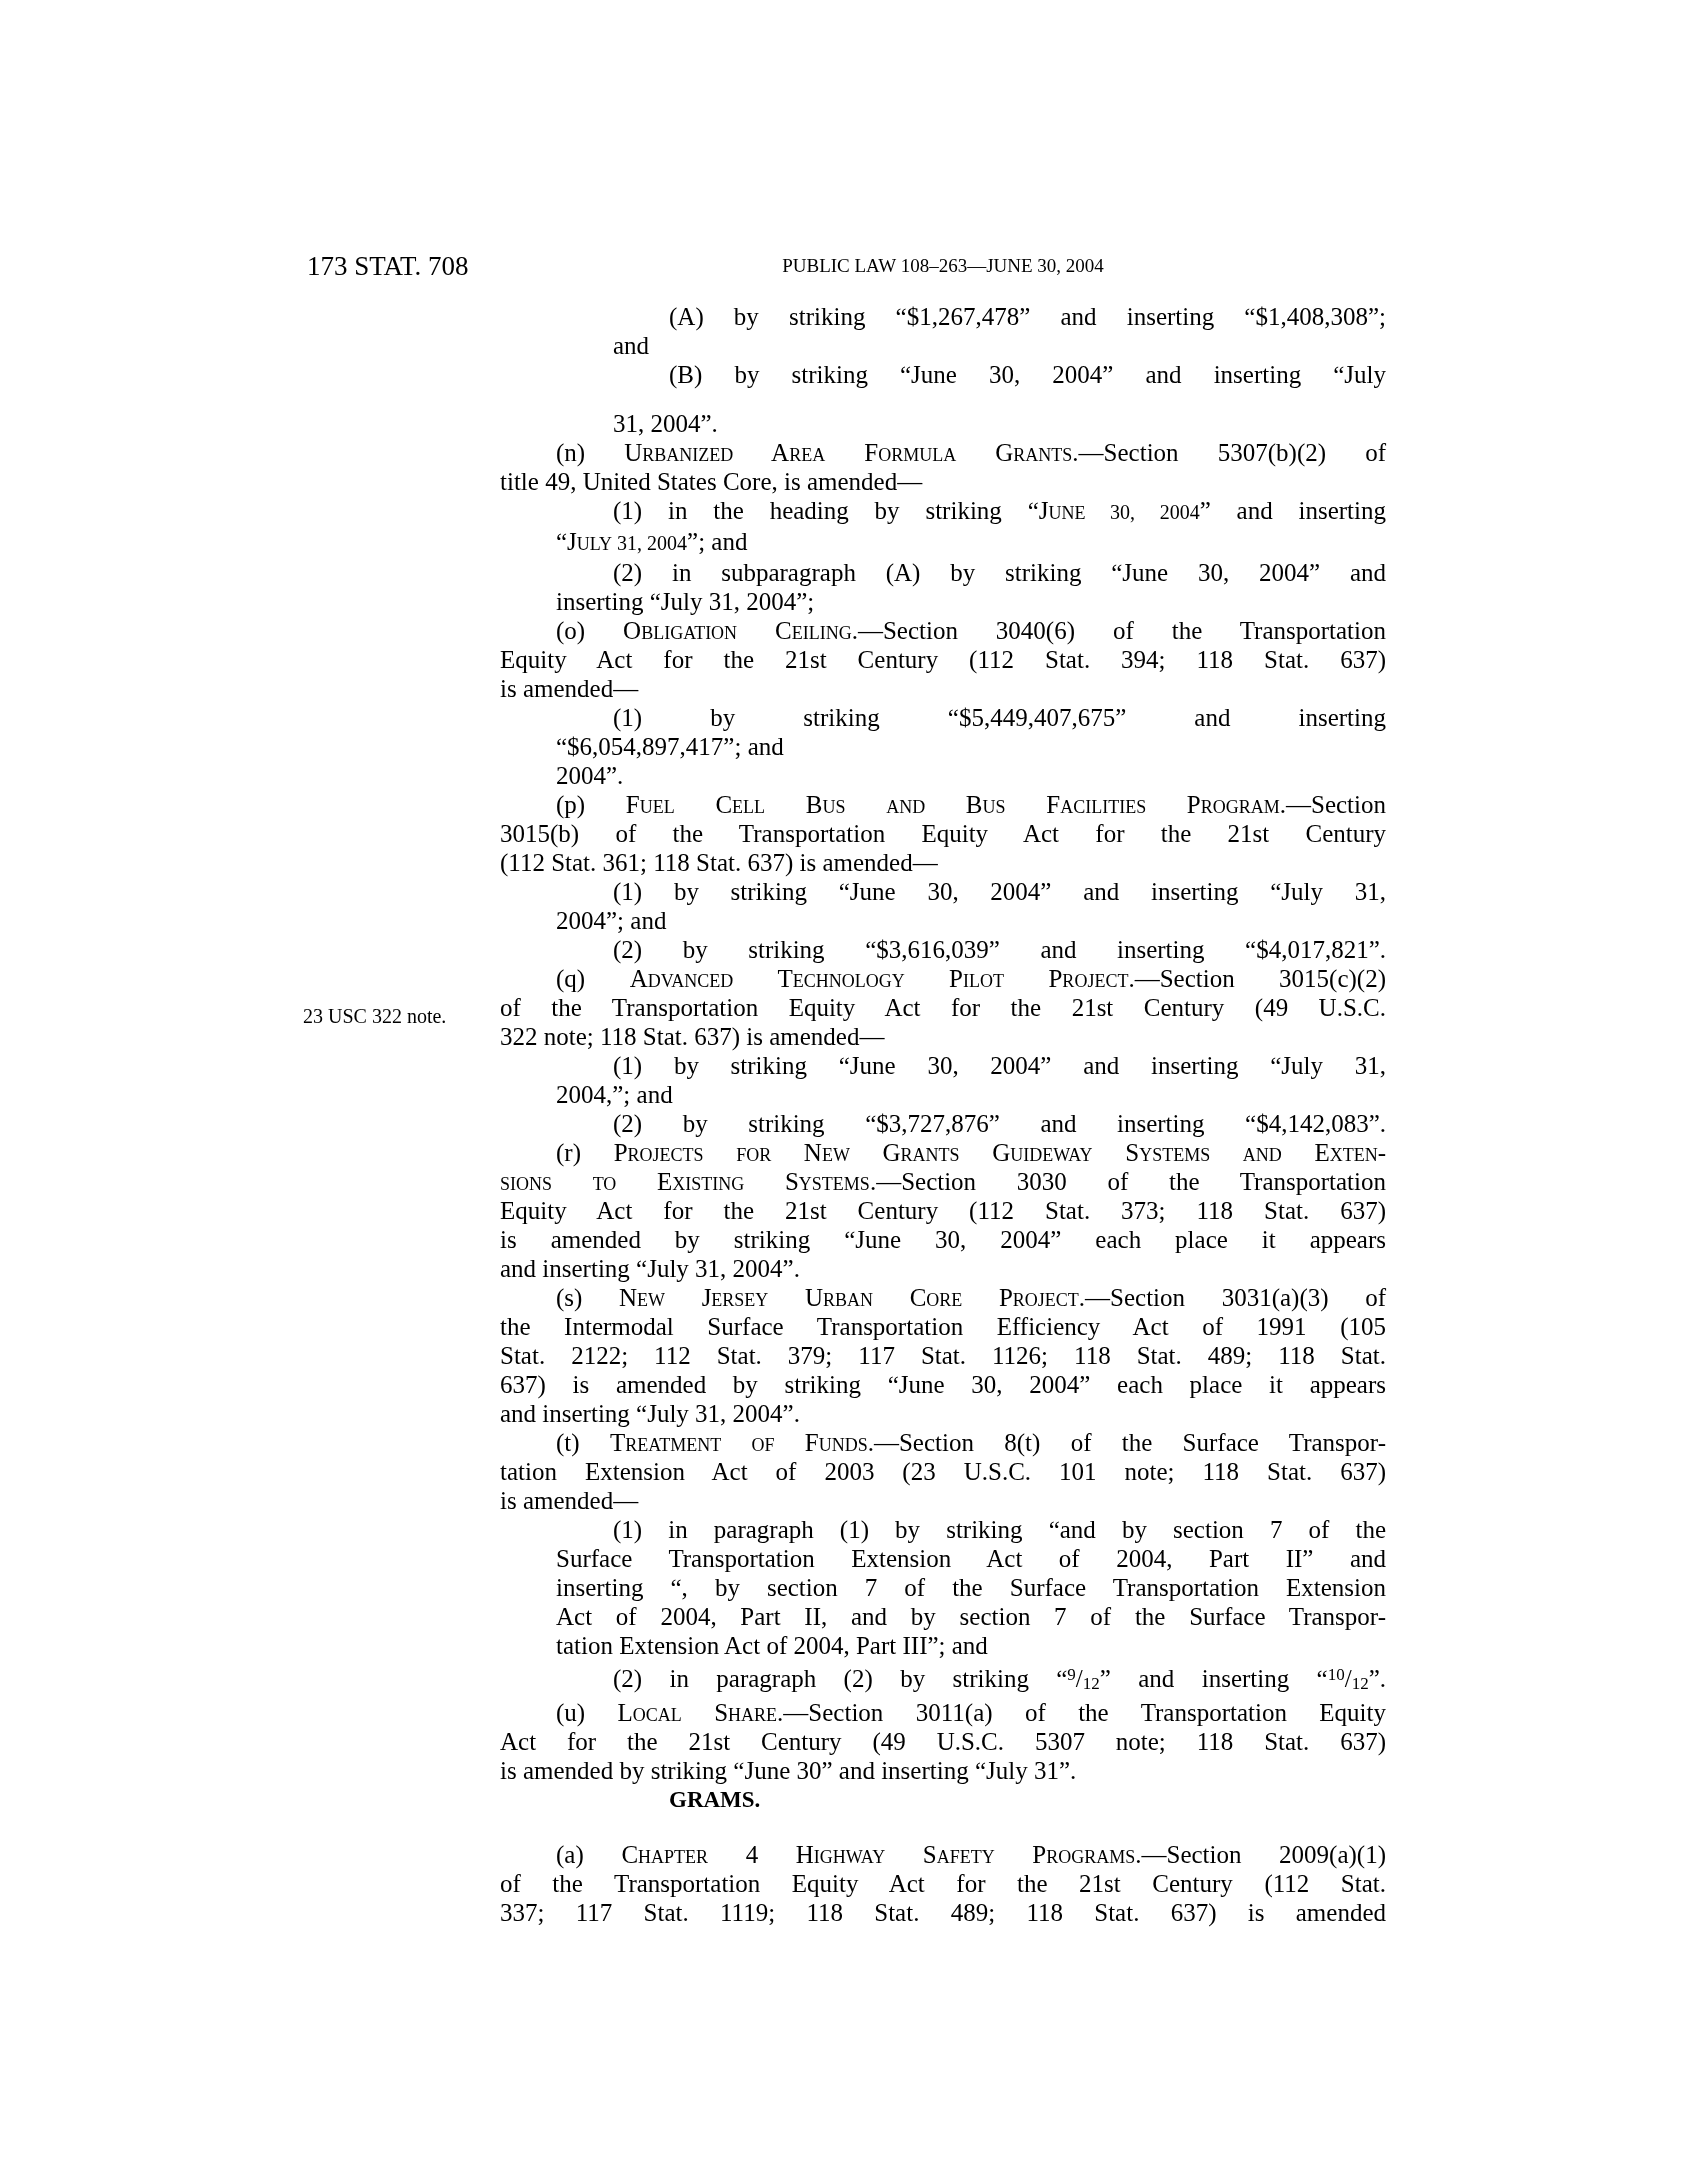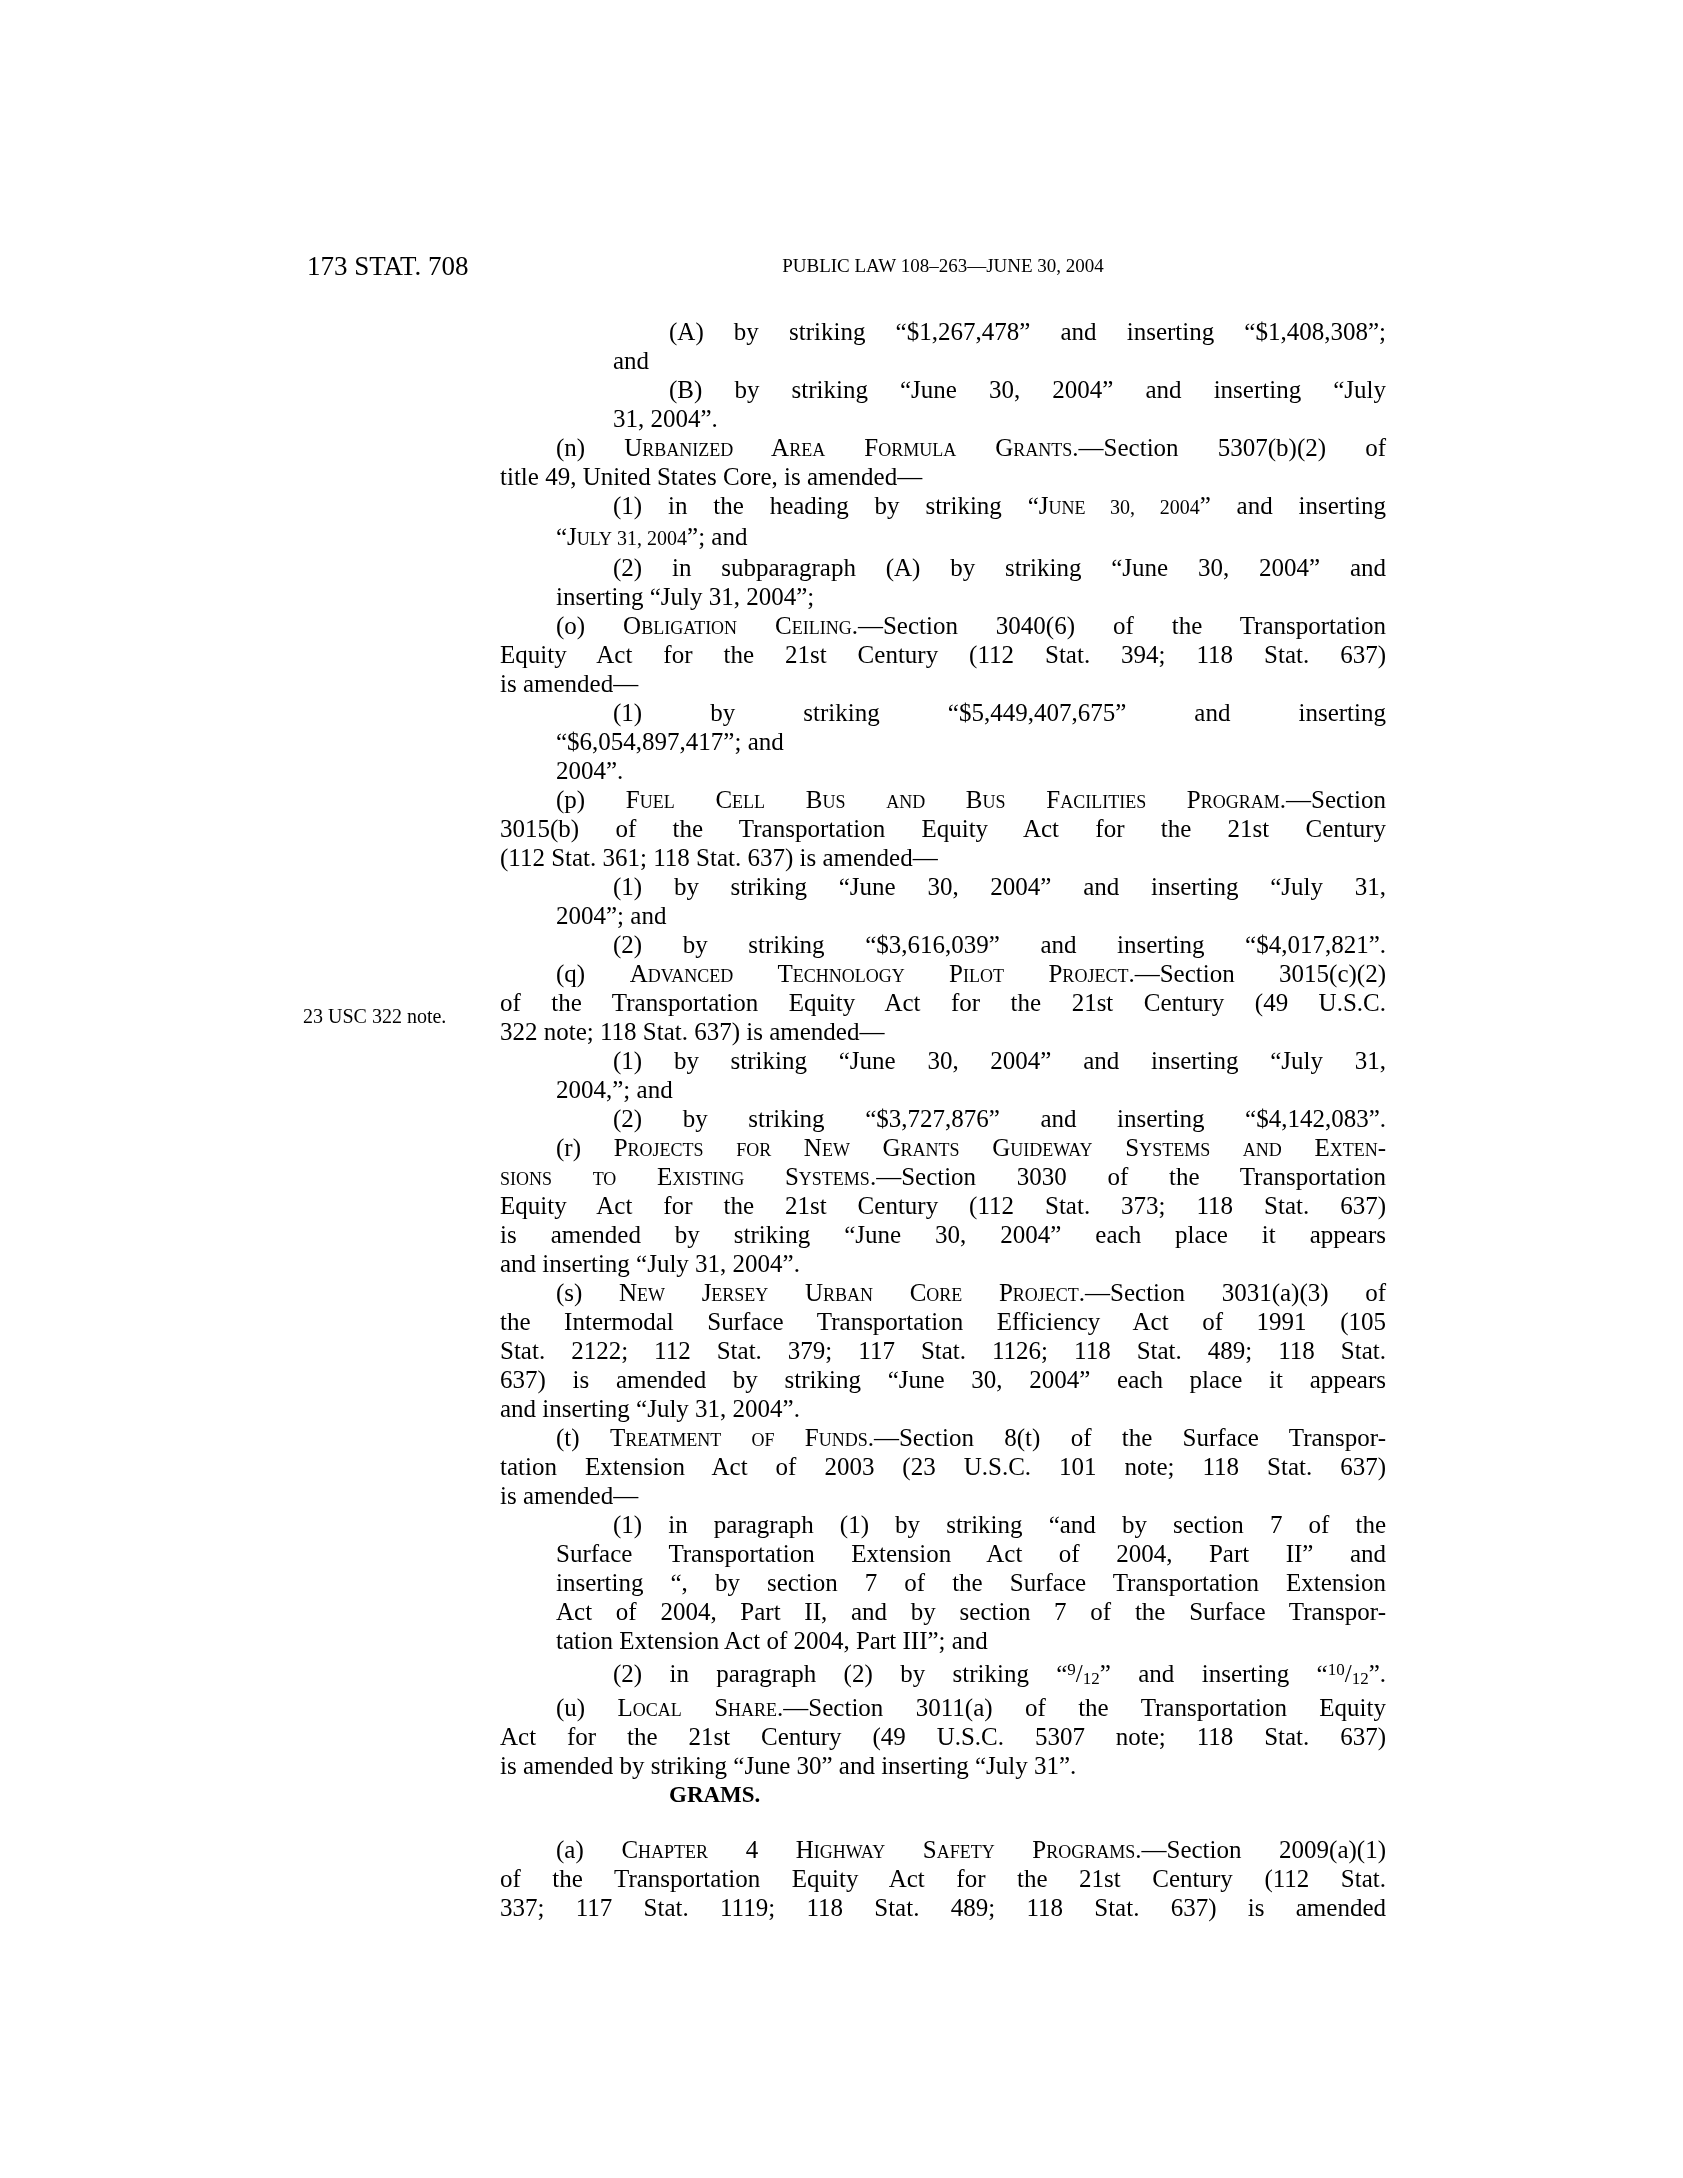--- a/index.html
+++ b/index.html
@@ -16,21 +16,21 @@
   }
   .hdr-title {
     position: absolute; left: 500px; top: 251px; width: 886px;
     font-size: 19px; line-height: 30px; text-align: center; white-space: nowrap;
   }
   .margin-note {
     position: absolute; left: 303px; top: 1004px; width: 188px;
     font-size: 20px; line-height: 24px;
   }
   .body-col {
-    position: absolute; left: 500px; top: 317px; width: 886px;
+    position: absolute; left: 500px; top: 302px; width: 886px;
     font-size: 25px; line-height: 29px;
   }
   .line { min-height: 29px; }
   .line.just { text-align: justify; text-align-last: justify; -moz-text-align-last: justify; }
   .line.head { font-weight: bold; font-size: 23px; }
   .seg-sc { font-variant: small-caps; }
   .seg-sm { font-size: 0.8em; }
   .seg-sup { font-size: 0.68em; vertical-align: 0.42em; }
   .seg-sub { font-size: 0.68em; vertical-align: -0.1em; }
 </style>
@@ -38,21 +38,21 @@
 <body>
 
 <div class="page">
   <div class="hdr-stat">173 STAT. 708</div>
   <div class="hdr-title">PUBLIC LAW 108–263—JUNE 30, 2004</div>
   <div class="margin-note">23 USC 322 note.</div>
   <div class="body-col">
       <div class="line just" style="padding-left: 169px;"><span>(A) by striking “$1,267,478” and inserting “$1,408,308”;</span></div>
       <div class="line" style="padding-left: 113px;"><span>and</span></div>
       <div class="line just" style="padding-left: 169px;"><span>(B) by striking “June 30, 2004” and inserting “July</span></div>
-      <div class="line" style="padding-left: 113px;"><span>31, 2004”.</span></div>
+      <div class="line" style="padding-left: 113px; margin-top: 20px;"><span>31, 2004”.</span></div>
       <div class="line just" style="padding-left: 56px;"><span>(n) </span><span class="seg-sc">Urbanized Area Formula Grants</span><span>.—Section 5307(b)(2) of</span></div>
       <div class="line" style="padding-left: 0px;"><span>title 49, United States Core, is amended—</span></div>
       <div class="line just" style="padding-left: 113px;"><span>(1) in the heading by striking “</span><span class="seg-sc">June</span><span class="seg-sm"> 30, 2004</span><span>” and inserting</span></div>
       <div class="line" style="padding-left: 56px;"><span>“</span><span class="seg-sc">July</span><span class="seg-sm"> 31, 2004</span><span>”; and</span></div>
       <div class="line just" style="padding-left: 113px;"><span>(2) in subparagraph (A) by striking “June 30, 2004” and</span></div>
       <div class="line" style="padding-left: 56px;"><span>inserting “July 31, 2004”;</span></div>
       <div class="line just" style="padding-left: 56px;"><span>(o) </span><span class="seg-sc">Obligation Ceiling</span><span>.—Section 3040(6) of the Transportation</span></div>
       <div class="line just" style="padding-left: 0px;"><span>Equity Act for the 21st Century (112 Stat. 394; 118 Stat. 637)</span></div>
       <div class="line" style="padding-left: 0px;"><span>is amended—</span></div>
       <div class="line just" style="padding-left: 113px;"><span>(1) by striking “$5,449,407,675” and inserting</span></div>

